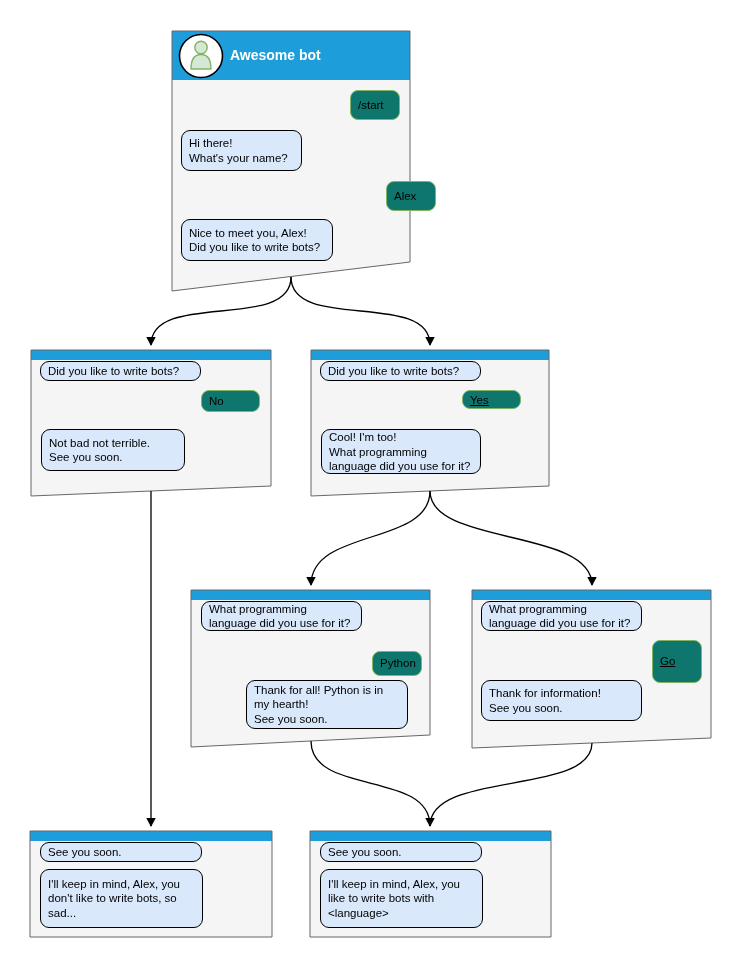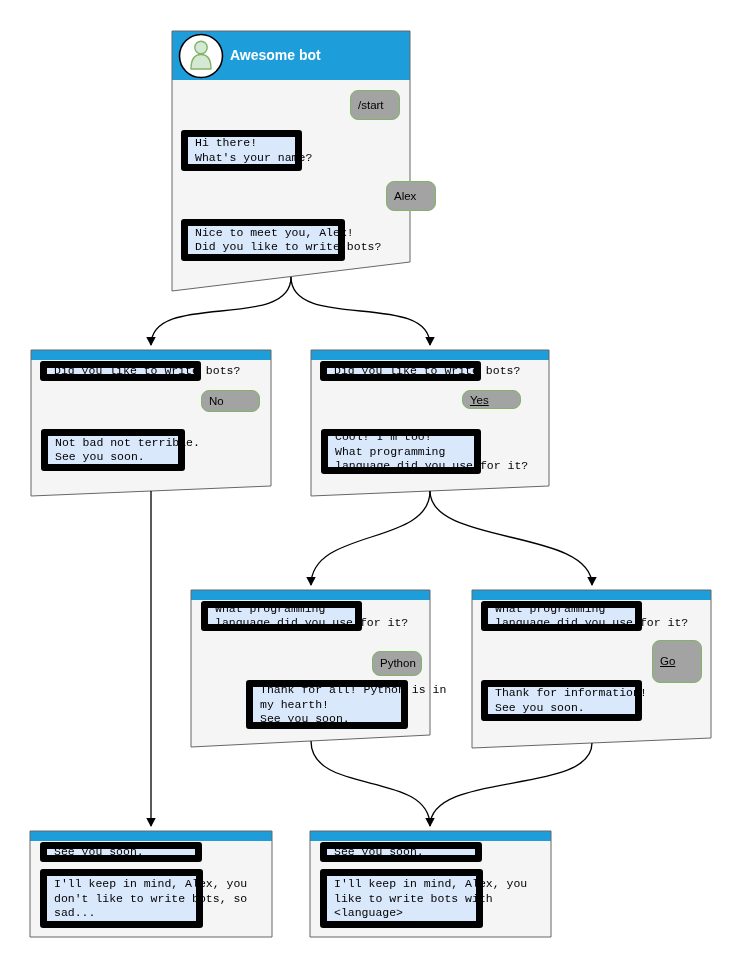--- a/index.html
+++ b/index.html
@@ -2,22 +2,22 @@
 <html><head>
 <meta charset="utf-8">
 <style>
   html,body{margin:0;padding:0;background:#ffffff;}
   .canvas{position:relative;width:743px;height:971px;background:#ffffff;
           font-family:"Liberation Sans",sans-serif;overflow:hidden;padding-left:42px;}
   svg.layer{position:absolute;left:0;top:0;}
   .msg{position:absolute;font-size:11.5px;line-height:1.22;color:#000;
        display:flex;align-items:center;box-sizing:border-box;
        padding:2px 7px;white-space:pre;}
-  .msg.bot{background:#DAE8FC;border:7px solid #000000;border-radius:3px;font-family:Liberation Mono, monospace;}
-  .msg.user{background:#a3a3a3;border:1px solid #82B366;border-radius:8px;}
+  .msg.bot{background:#DAE8FC;border:1px solid #000000;border-radius:9px;}
+  .msg.user{background:#0f766e;border:1px solid #82B366;border-radius:8px;}
   .win-title{position:absolute;left:230px;top:31px;width:180px;height:49px;
              line-height:49px;color:#ffffff;font-size:14px;font-weight:bold;}
   .avatar{position:absolute;left:178px;top:33px;width:46px;height:46px;}
 </style>
 </head>
 <body>
 
 <div class="canvas">
 
   <svg class="layer" width="743" height="971" viewBox="0 0 743 971">
@@ -84,21 +84,21 @@
       <path d="M13,36 C13,25.5 16.5,21.5 23,21.5 C29.5,21.5 33,25.5 33,36 Z" fill="#D5E8D4" stroke="#82B366" stroke-width="1.4" stroke-linejoin="round"></path>
       <circle cx="23" cy="14.5" r="6.2" fill="#D5E8D4" stroke="#82B366" stroke-width="1.4"></circle>
     </svg>
   </div>
   <div class="win-title">Awesome bot</div>
 
   <div class="msg user" style="left:350px;top:90px;width:50px;height:30px;">/start</div>
   <div class="msg bot" style="left:181px;top:130px;width:121px;height:41px;">Hi there!
 What's your name?</div>
   <div class="msg user" style="left:350px;top:181px;width:50px;height:30px;margin-left:36px;">Alex</div>
-  <div class="msg bot" style="left:181px;top:219px;width:164px;height:42px;">Nice to meet you, Alex!
+  <div class="msg bot" style="left:181px;top:219px;width:152px;height:42px;">Nice to meet you, Alex!
 Did you like to write bots?</div>
 
   <div class="msg bot" style="left:40px;top:361px;width:161px;height:20px;">Did you like to write bots?</div>
   <div class="msg user" style="left:201px;top:390px;width:59px;height:22px;">No</div>
   <div class="msg bot" style="left:41px;top:429px;width:144px;height:42px;">Not bad not terrible.
 See you soon.</div>
 
   <div class="msg bot" style="left:320px;top:361px;width:161px;height:20px;">Did you like to write bots?</div>
   <div class="msg user" style="left:462px;top:390px;width:59px;height:19px;text-decoration:underline;">Yes</div>
   <div class="msg bot" style="left:321px;top:429px;width:160px;height:45px;">Cool! I'm too!

